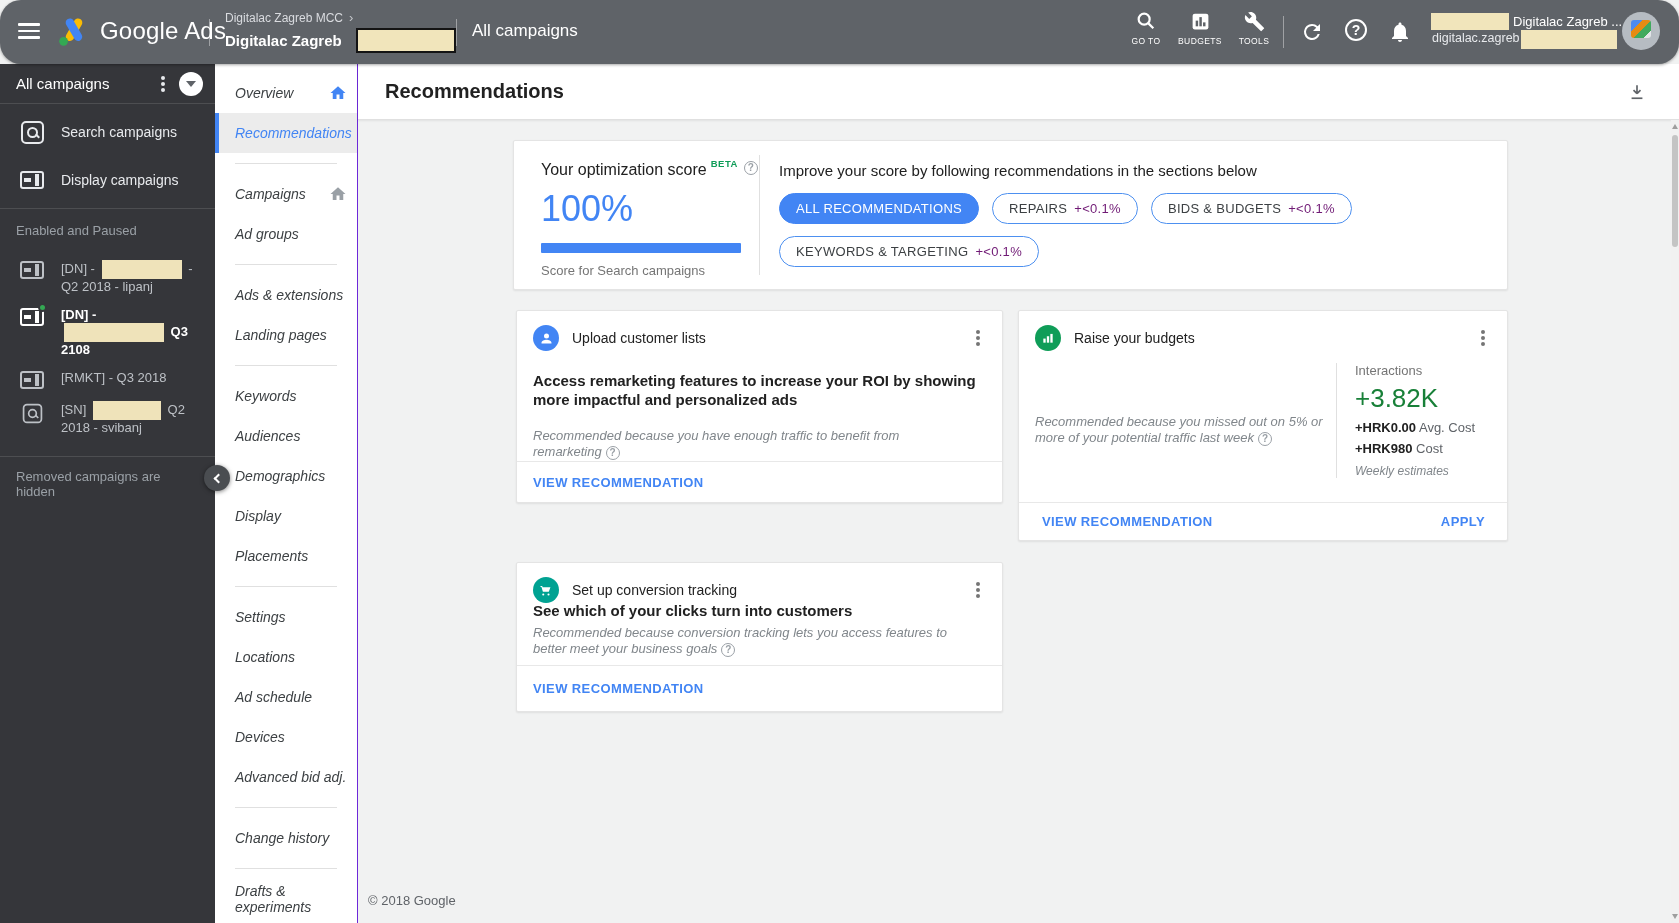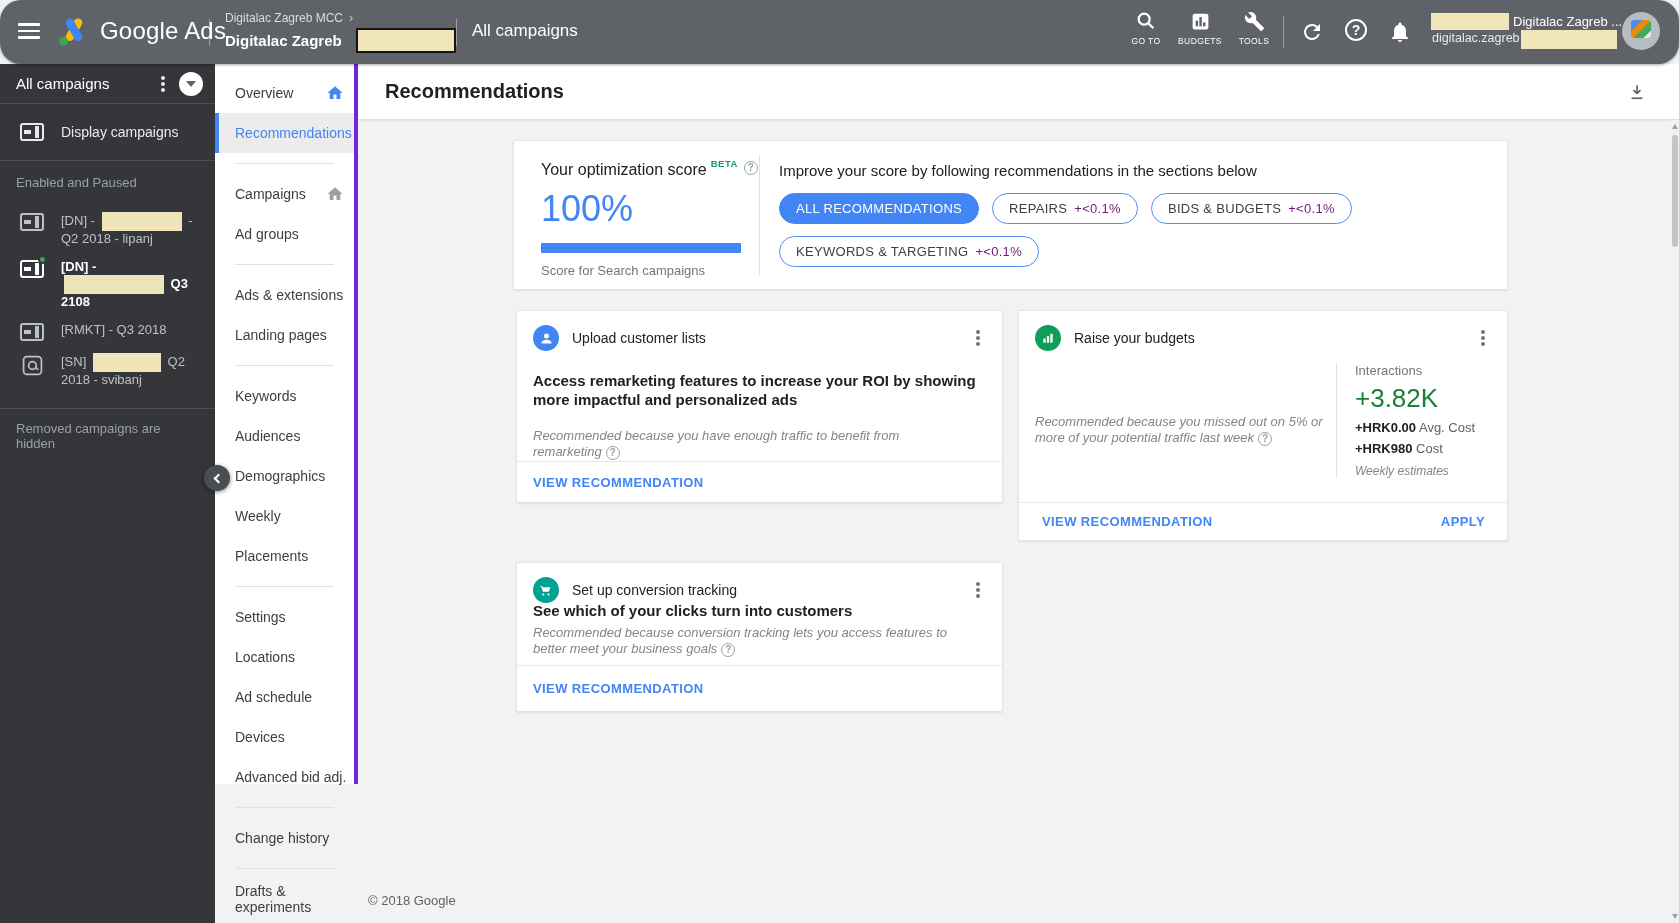--- a/index.html
+++ b/index.html
@@ -61,21 +61,21 @@
   .citem .redact { height:19px; vertical-align:middle; margin:0 3px; background:#efe3ba; }
   .citem.active { color:#fff; font-weight:bold; }
   .citem .icon-slot { margin-top:1px; position:relative; }
   .citem.active .dot { position:absolute; right:-2px; top:-5px; width:9px; height:9px; border-radius:50%; background:#34a853; border:2px solid #35363a; }
   .cnote { margin:12px 16px; font-size:13px; color:#9aa0a6; }
   .collapse-btn { position:absolute; left:204px; top:465px; width:26px; height:26px; border-radius:50%; background:#4a4d51; z-index:60;
       box-shadow:0 1px 4px rgba(0,0,0,.5); display:flex; align-items:center; justify-content:center; cursor:pointer; }
   .chev-left { width:7px; height:7px; border-left:2px solid #fff; border-bottom:2px solid #fff; transform:rotate(45deg); margin-left:3px; }
 
   
-  .sidenav { position:absolute; left:215px; top:64px; width:143px; height:720px; background:#fff; border-right:4px solid #6d28d9; padding-top:9px; }
+  .sidenav { position:absolute; left:215px; top:64px; width:143px; height:859px; background:#fff; border-right:1px solid #6d28d9; padding-top:9px;font-style:italic; }
   .nav-item { position:relative; height:40px; display:flex; align-items:center; padding-left:20px; font-size:14px; color:#3c4043; cursor:pointer; }
   .nav-item .home { position:absolute; right:10px; top:11px; }
   .nav-item.selected { background:#ececec; color:#4285f4; font-weight:500; }
   .nav-item.selected::before { content:""; position:absolute; left:0; top:0; width:4px; height:100%; background:#4285f4; }
   .nav-divider { border-top:1px solid #e0e0e0; margin:10px 20px; }
 
   
   .main { position:absolute; left:358px; top:64px; width:1321px; height:859px; background:#f1f2f2; }
   .page-head { position:absolute; left:0; top:0; width:100%; height:56px; background:#fff; border-bottom:1px solid #e0e0e0; box-shadow:0 1px 2px rgba(0,0,0,.07); }
   .page-title { position:absolute; left:27px; top:16px; font-size:20px; color:#212121; }
@@ -213,20 +213,26 @@
     <div class="cpanel-head">
       <span class="ttl">All campaigns</span>
       <span class="kebab"></span>
       <span class="circ-btn">
           <span class="caret-down"></span>
         </span>
     </div>
     <div class="cfilters">
         <div class="cfilter">
           <span class="icon-slot">
+            <span class="sc-icon"></span>
+          </span>
+          <span class="lbl">Search campaigns</span>
+        </div>
+        <div class="cfilter">
+          <span class="icon-slot">
             <span class="dc-icon"></span>
           </span>
           <span class="lbl">Display campaigns</span>
         </div>
       </div>
     <div class="cpanel-div"></div>
     <div class="csection">Enabled and Paused</div>
     <div class="clist">
         <div class="citem">
           <span class="icon-slot">
@@ -292,21 +298,21 @@
       <div class="nav-item">
         <span>Keywords</span>
       </div>
       <div class="nav-item">
         <span>Audiences</span>
       </div>
       <div class="nav-item">
         <span>Demographics</span>
       </div>
       <div class="nav-item">
-        <span>Weekly</span>
+        <span>Display</span>
       </div>
       <div class="nav-item">
         <span>Placements</span>
       </div>
       <div class="nav-divider"></div>
       <div class="nav-item">
         <span>Settings</span>
       </div>
       <div class="nav-item">
         <span>Locations</span>

